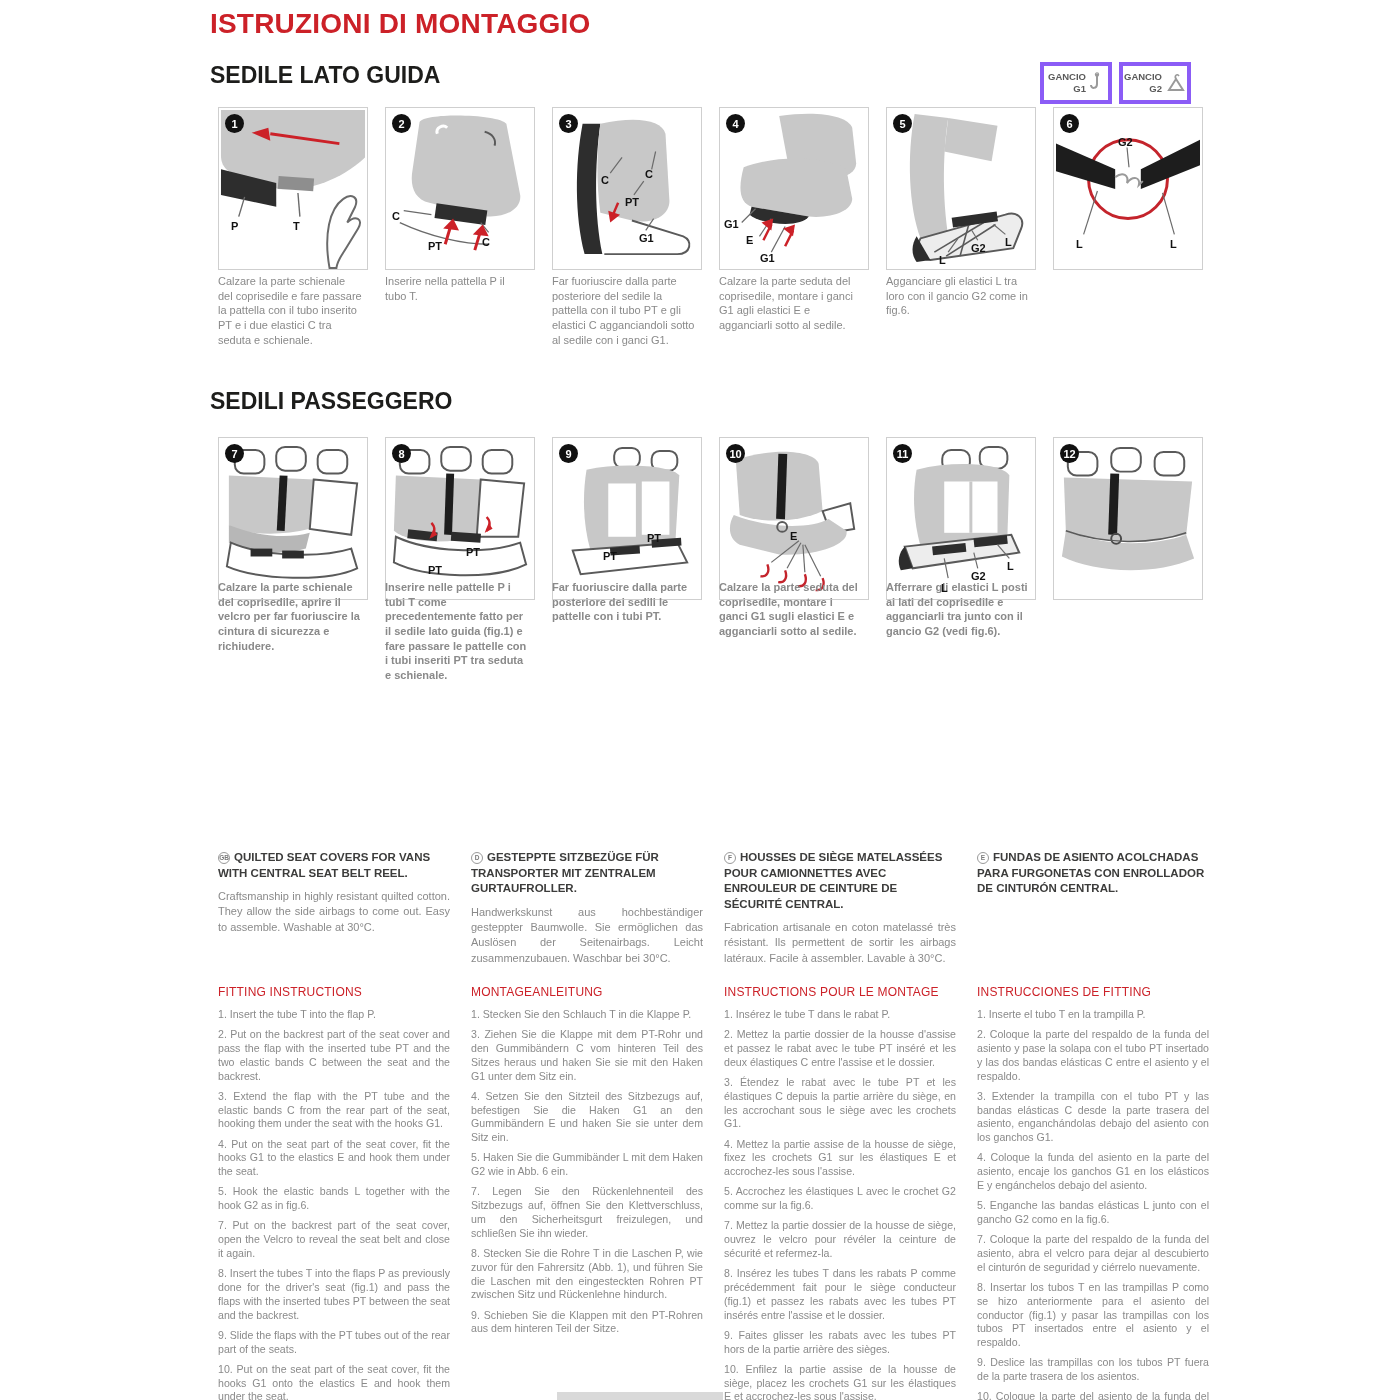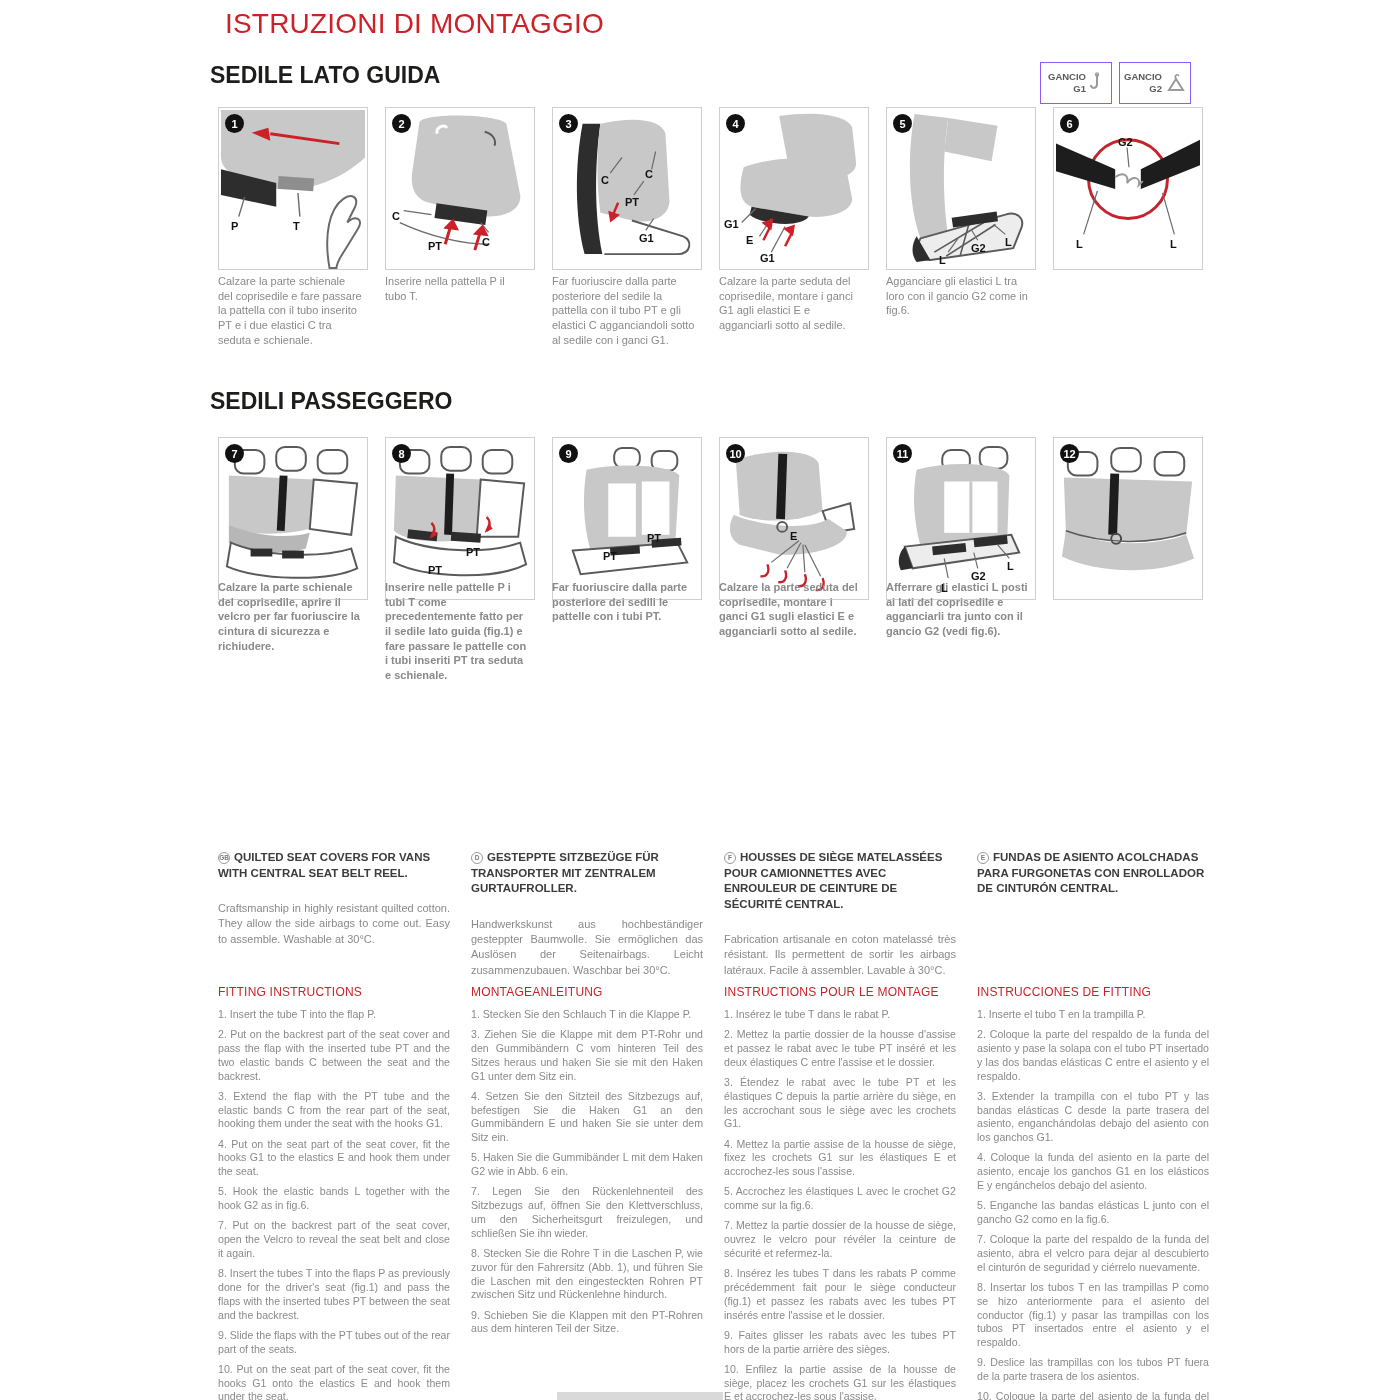--- a/index.html
+++ b/index.html
@@ -5,28 +5,28 @@
   * { margin:0; padding:0; box-sizing:border-box; }
   html,body { background:#ffffff; }
   body { font-family:"Liberation Sans", sans-serif; }
   #page {
     position:relative; width:1400px; height:1400px; background:#ffffff; overflow:hidden;
     color:#1d1d1b;
   }
   .abs { position:absolute; }
 
   
-  .main-title { left:225px; top:8px; font-size:28px; font-weight:normal; color:#cc2128; letter-spacing:.2px; }
+  .main-title { left:210px; top:8px; font-size:28px; font-weight:bold; color:#cc2128; letter-spacing:.2px; }
   .section-title { font-size:23px; font-weight:bold; color:#1d1d1b; }
   #sec1 { left:210px; top:62px; }
   #sec2 { left:210px; top:388px; }
 
   
   .hookbox {
-    top:62px; width:72px; height:42px; border:1px solid #8b5cf6;
+    top:62px; width:72px; height:42px; border:4px solid #8b5cf6;
     display:flex; align-items:center; justify-content:center; gap:4px; background:#fff;
   }
   .hookbox .hooktxt { font-size:9.5px; font-weight:bold; color:#5a5a5a; text-align:right; line-height:1.25; }
   #hookbox1 { left:1040px; }
   #hookbox2 { left:1119px; }
 
   
   .prow { left:218px; display:grid; grid-template-columns:repeat(6,150px); column-gap:17px; }
   #prow1 { top:107px; }
   #prow2 { top:437px; }
@@ -46,21 +46,21 @@
   .caption { font-size:11px; line-height:1.33; color:#8a8a8a; padding-right:6px; }
 
   
   .langrow { left:218px; top:850px; display:grid; grid-template-columns:repeat(4,232px); column-gap:21px; }
   .lang-header { font-size:11.5px; font-weight:bold; color:#3c3c3b; line-height:1.35; text-transform:uppercase; }
   .marker {
     display:inline-flex; align-items:center; justify-content:center;
     width:12px; height:12px; border:1px solid #9a9a9a; border-radius:50%;
     font-size:6.5px; font-weight:bold; color:#7a7a7a; margin-right:4px; vertical-align:1px;
   }
-  .lang-desc { margin-top:20px; font-size:11px; line-height:1.4; color:#8a8a8a; text-align:justify; }
+  .lang-desc { margin-top:8px; font-size:11px; line-height:1.4; color:#8a8a8a; text-align:justify; }
 
   
   .instrrow { left:218px; top:985px; display:grid; grid-template-columns:repeat(4,232px); column-gap:21px; align-items:start; }
   .instr-title { font-size:12px; font-weight:normal; color:#cc2128; margin-bottom:9px; letter-spacing:.2px; }
   .instr-item { font-size:10.6px; line-height:1.3; color:#8a8a8a; text-align:justify; margin-bottom:6.5px; }
 
   
   .footbar { left:557px; top:1392px; width:166px; height:8px; background:#d9d9d9; }
 </style>
 </head>

